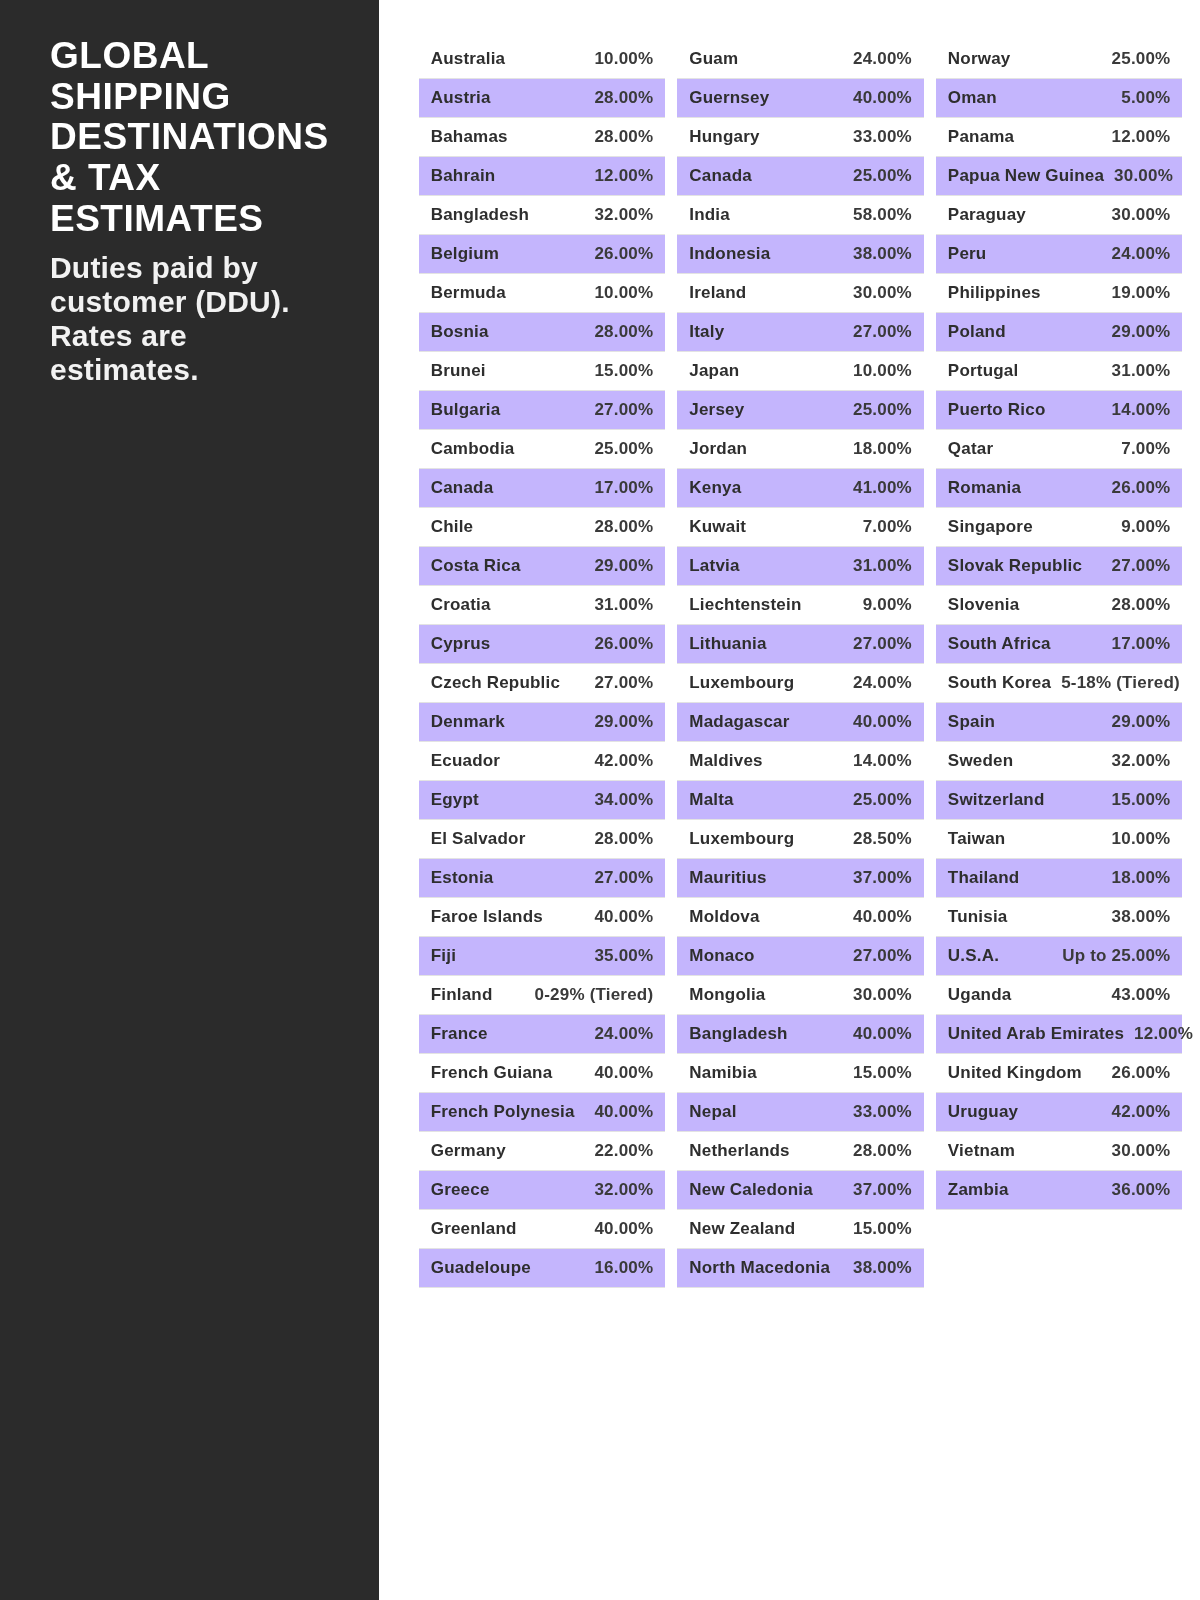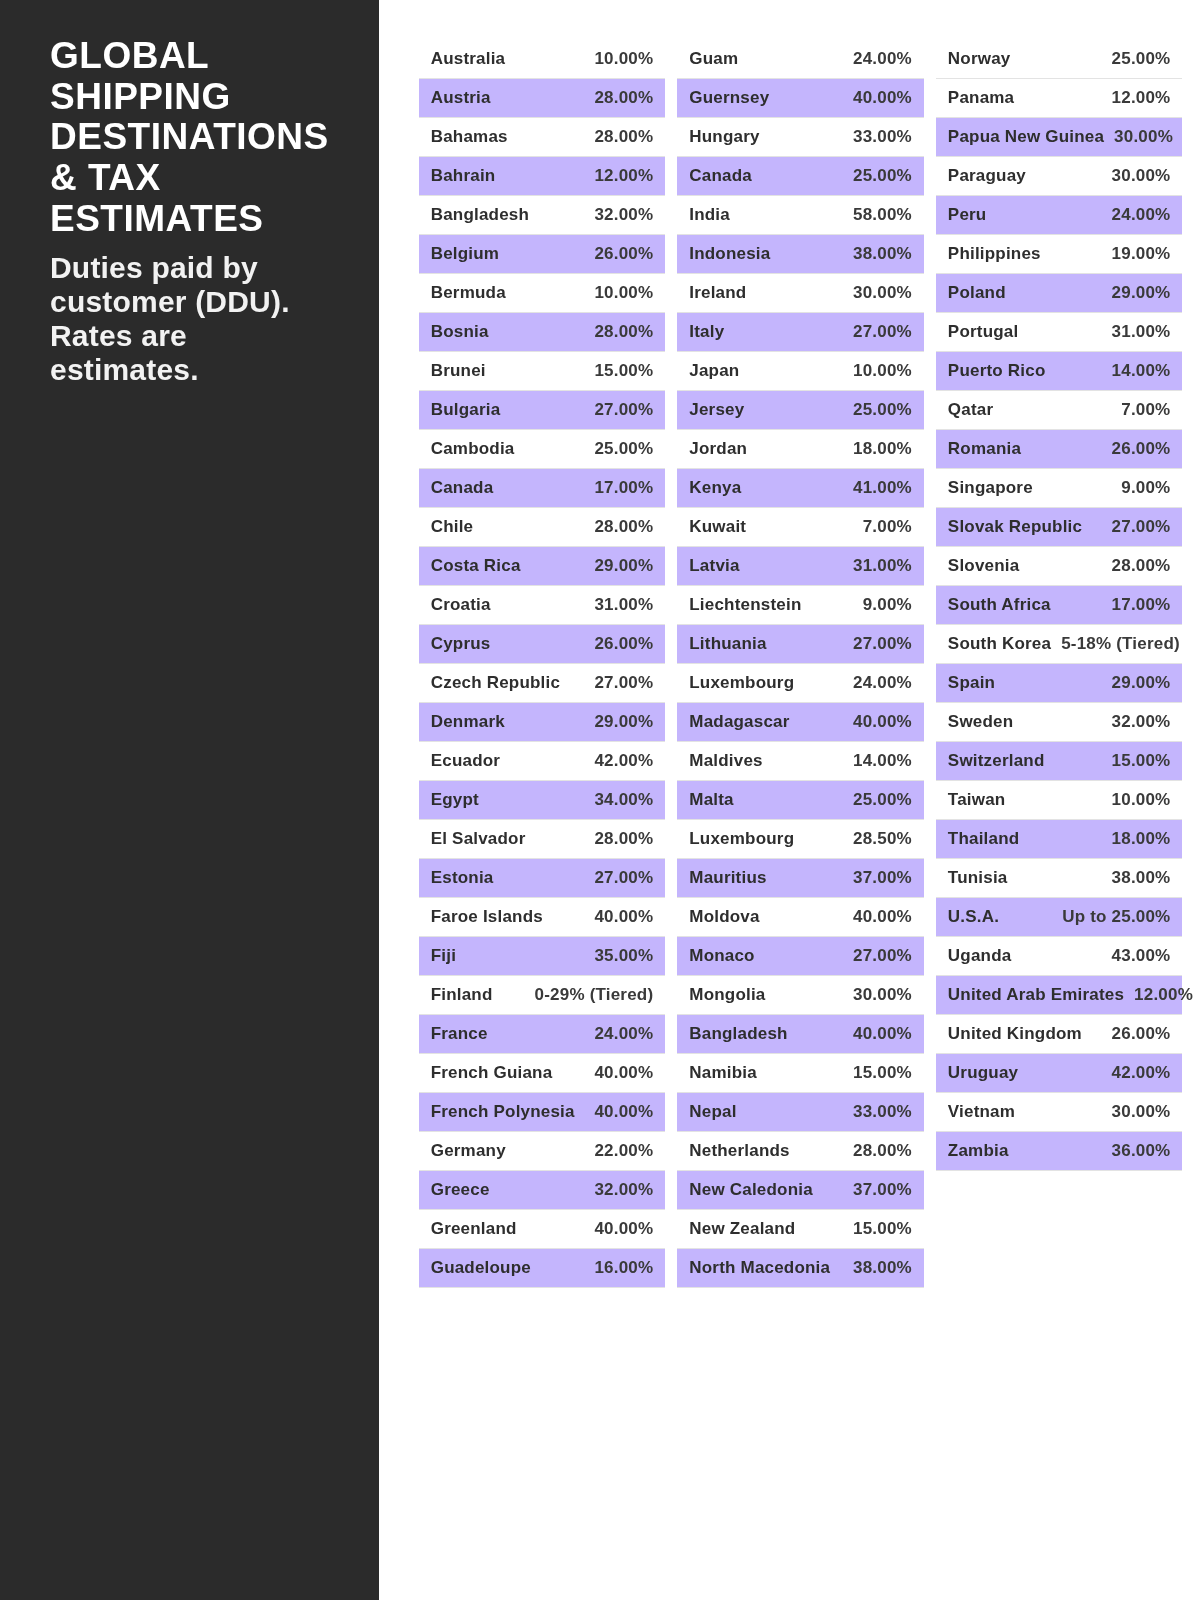--- a/index.html
+++ b/index.html
@@ -363,20 +363,24 @@
         <div class="row alt">
           <span class="country">North Macedonia</span>
           <span class="rate">38.00%</span>
         </div>
       </div>
     <div class="col">
         <div class="row">
           <span class="country">Norway</span>
           <span class="rate">25.00%</span>
         </div>
+        <div class="row alt">
+          <span class="country">Oman</span>
+          <span class="rate">5.00%</span>
+        </div>
         <div class="row">
           <span class="country">Panama</span>
           <span class="rate">12.00%</span>
         </div>
         <div class="row alt">
           <span class="country">Papua New Guinea</span>
           <span class="rate">30.00%</span>
         </div>
         <div class="row">
           <span class="country">Paraguay</span>

